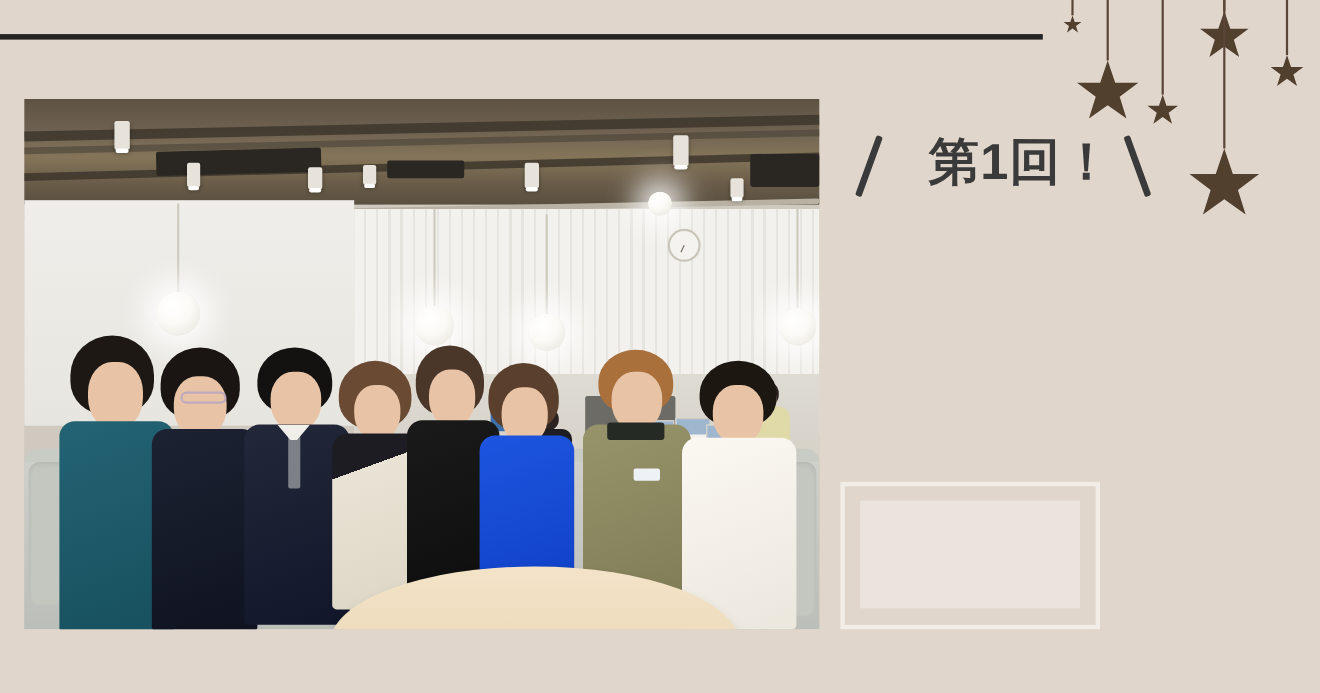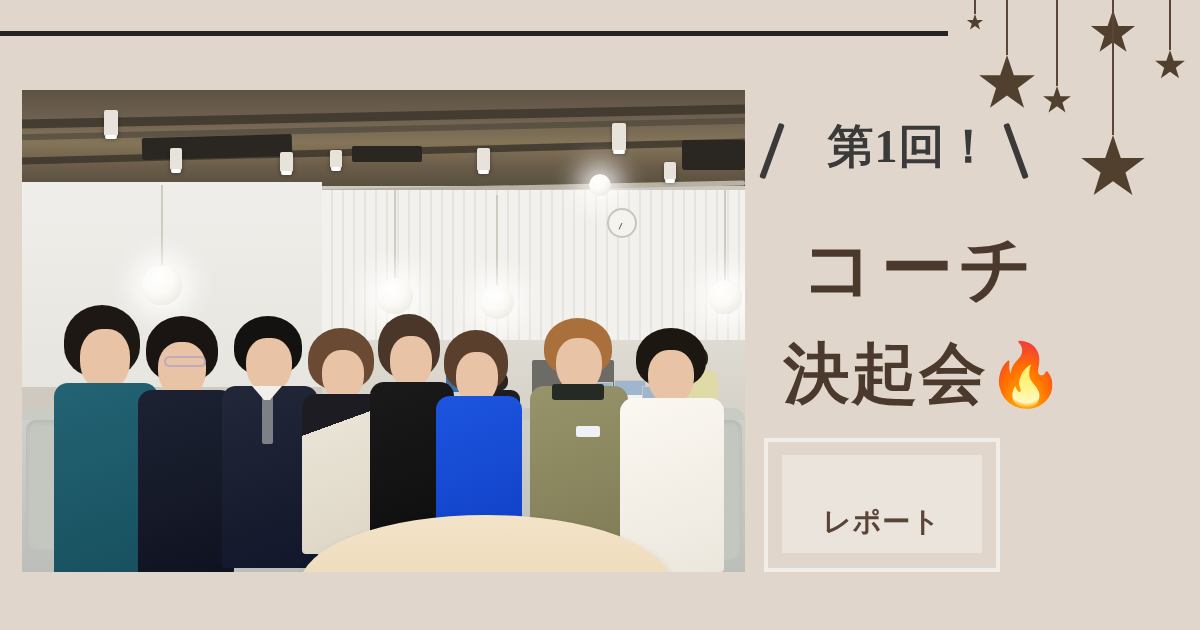--- a/index.html
+++ b/index.html
@@ -72,21 +72,21 @@
   .face{position:absolute;border-radius:44% 44% 48% 48%;background:#e8c3a5;}
   .body{position:absolute;border-radius:14px 14px 4px 4px;}
   .neckwear{position:absolute;}
 
   
   .table{position:absolute;left:278px;top:425px;width:372px;height:140px;border-radius:50%;
      background:linear-gradient(180deg,#f3e3c8 0%,#eedcbd 45%,#e2cda9 100%);
      box-shadow:0 6px 10px rgba(0,0,0,.18);}
 
   
-  .kai-row{position:absolute;left:769px;top:118px;width:280px;height:66px;font-family:Liberation Serif, serif;}
+  .kai-row{position:absolute;left:787px;top:118px;width:280px;height:66px;}
   .slash{position:absolute;width:6px;height:58px;background:#3a3a3a;border-radius:2px;}
   .kai-text{position:absolute;left:36px;top:-2px;width:210px;text-align:center;
      font-size:46px;font-weight:bold;color:#3a3a3a;letter-spacing:1px;line-height:62px;white-space:nowrap;}
 
   .title1{position:absolute;left:770px;top:232px;width:300px;text-align:center;
      font-size:72px;font-weight:bold;color:#4c392d;letter-spacing:6px;line-height:1;white-space:nowrap;}
   .title2{position:absolute;left:760px;top:340px;width:330px;text-align:center;
      font-size:66px;font-weight:bold;color:#4c392d;letter-spacing:2px;line-height:1;white-space:nowrap;}
   .flame{font-size:62px;}
 
@@ -264,22 +264,17 @@
 
     <div class="table"></div>
   </div>
 
   <div class="kai-row">
     <div class="slash" style="left:0;top:4px;transform:rotate(20deg);"></div>
     <div class="kai-text">第1回！</div>
     <div class="slash" style="left:244px;top:4px;transform:rotate(-20deg);"></div>
   </div>
 
-  <div class="title1">コーチ</div>
-  <div class="title2">
-    <span>決起会</span><span class="flame">🔥</span>
-  </div>
 
   <div class="lbl-frame"></div>
   <div class="lbl-box"></div>
-  <div class="lbl-l2">レポート</div>
 
 </div>
 
 </body></html>

